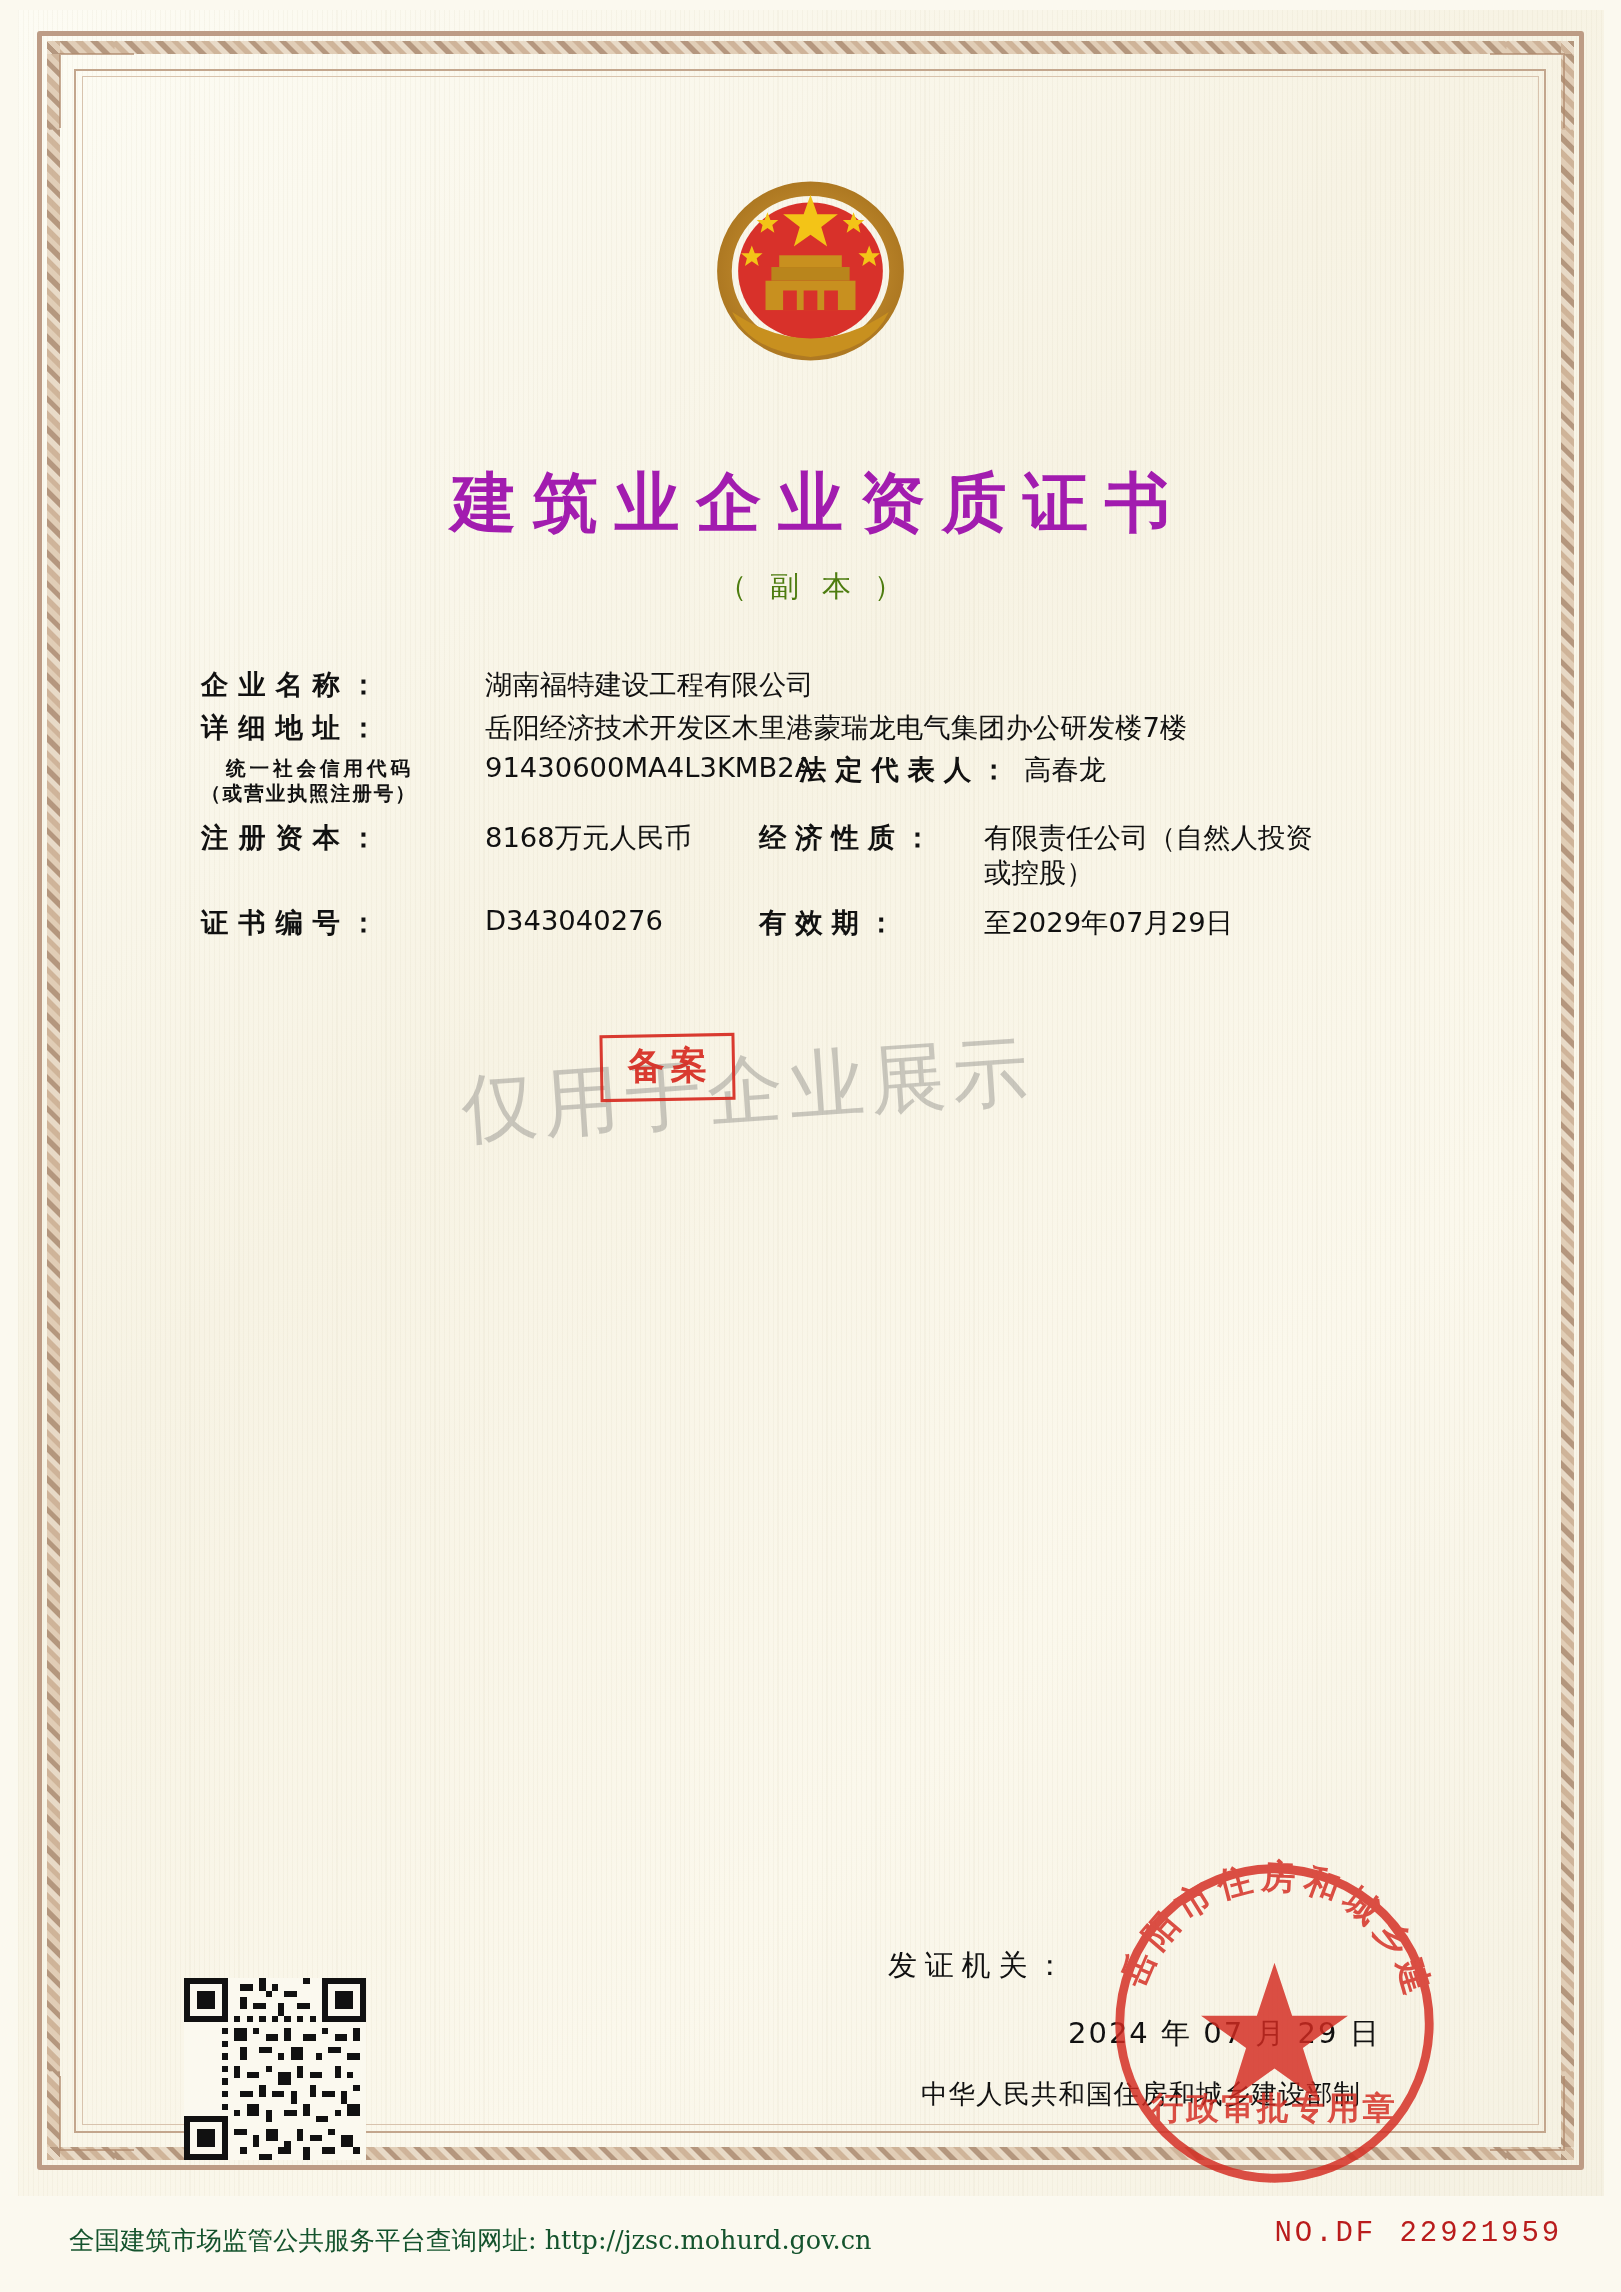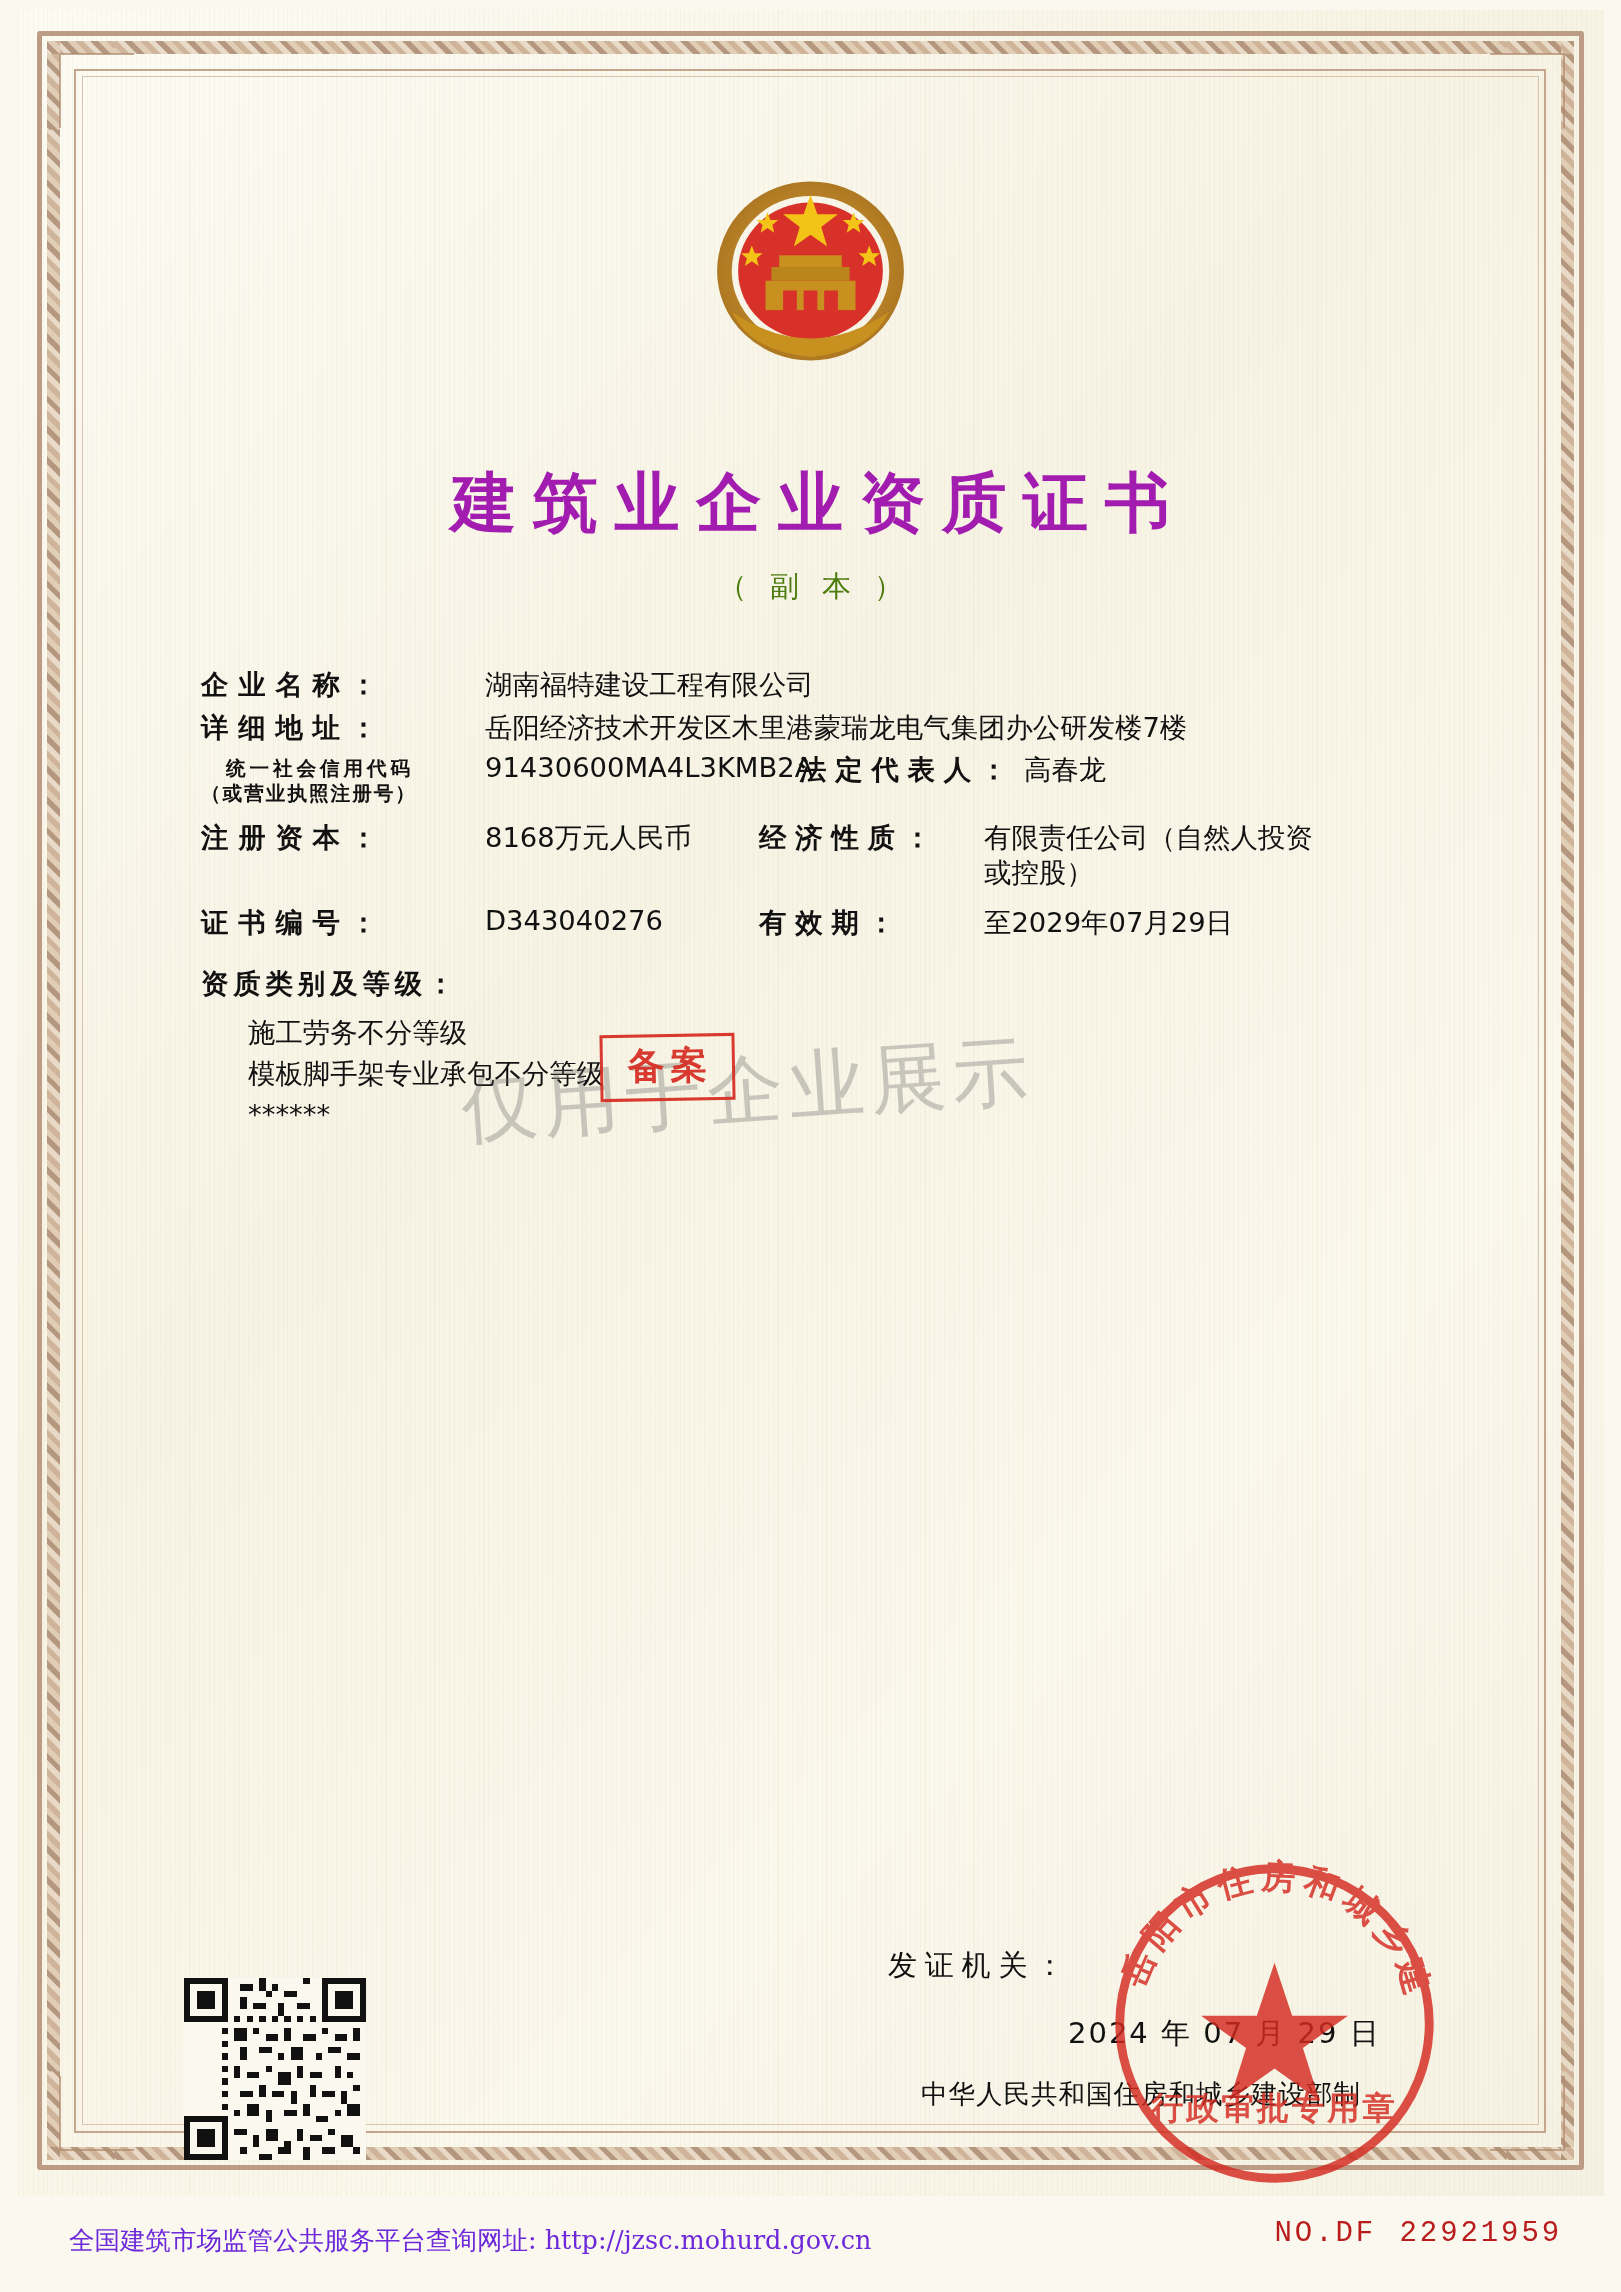--- a/index.html
+++ b/index.html
@@ -327,21 +327,21 @@
     width: 182px; height: 182px;
   }
   .qr canvas, .qr svg { width: 100%; height: 100%; }
 
   
   .footer-left {
     position: absolute;
     left: 69px; top: 2223px;
     font-family: "DejaVu Serif", serif;
     font-size: 25.5px;
-    color: #6d28d9;
+    color: #14532d;
     letter-spacing: 0px;
   }
   .footer-right {
     position: absolute;
     right: 59px; top: 2217px;
     font-family: Liberation Mono, monospace;
     font-size: 29px;
     color: #b91c1c;
     letter-spacing: 2.9px;
   }
@@ -412,28 +412,20 @@
     </div>
 
     <div class="row row-cap">
       <span class="lbl-cap">注册资本：</span><span class="val-cap">8168万元人民币</span><span class="lbl-econ">经济性质：</span><span class="val-econ">有限责任公司（自然人投资或控股）</span>
     </div>
 
     <div class="row row-no">
       <span class="lbl-no">证书编号：</span><span class="val-no">D343040276</span><span class="lbl-valid">有效期：</span><span class="val-valid">至2029年07月29日</span>
     </div>
 
-    <div class="row row-qual">
-      <div class="lbl-qual">资质类别及等级：</div>
-      <div class="qual-list">
-        <div>施工劳务不分等级</div>
-        <div>模板脚手架专业承包不分等级</div>
-        <div>******</div>
-      </div>
-    </div>
   </div>
 
   <div class="watermark">仅用于企业展示</div>
   <div class="stamp-beian">备案</div>
 
   <div class="issuer-label">发证机关：</div>
   <div class="issue-date">2024 年 07 月 29 日</div>
   <div class="issuer-footer">中华人民共和国住房和城乡建设部制</div>
 
   <div class="red-seal">

